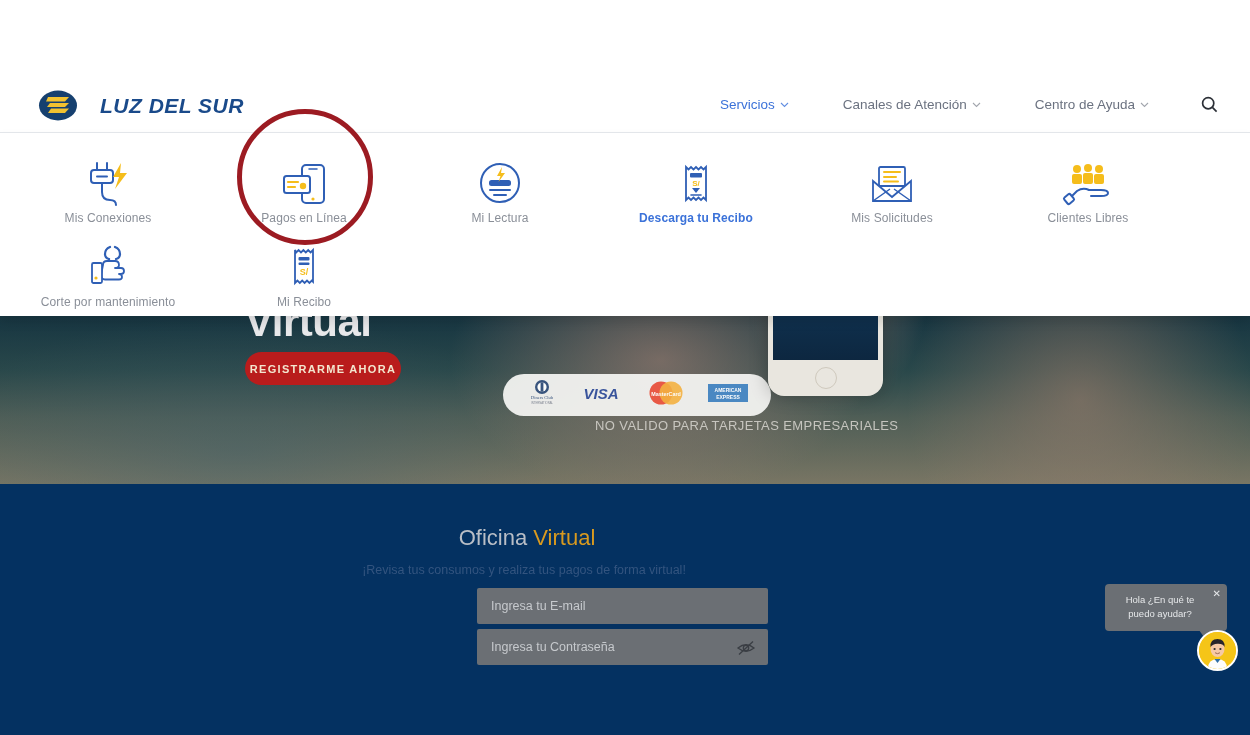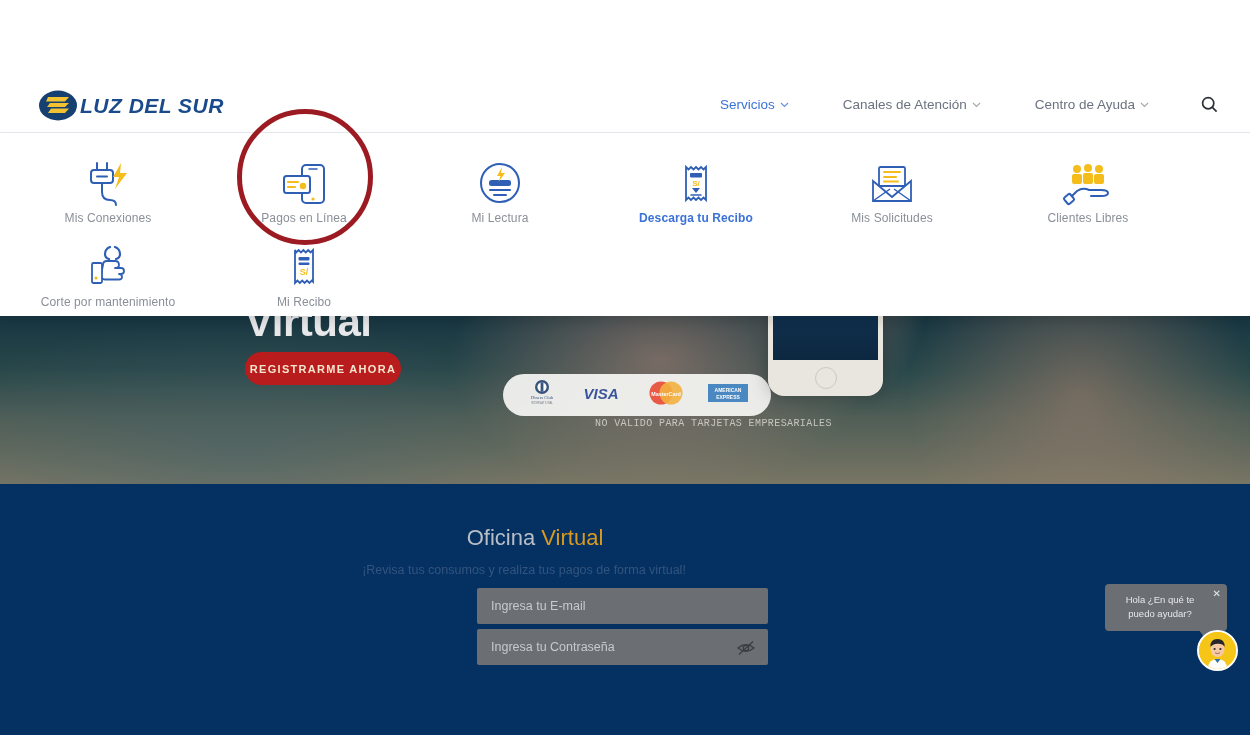--- a/index.html
+++ b/index.html
@@ -12,21 +12,21 @@
   .page { position:relative; width:1250px; height:735px; overflow:hidden; background:#fff; }
 
   
   .top-blank { position:absolute; left:0; top:0; width:1250px; height:75px; background:#fff; }
 
   
   .header {
     position:absolute; left:0; top:75px; width:1250px; height:57px;
     background:#fff; display:flex; align-items:center;
   }
-  .logo-wrap { position:absolute; left:38px; top:90px; display:flex; align-items:center; gap:2px; }
+  .logo-wrap { position:absolute; left:38px; top:90px; display:flex; align-items:center; gap:22px; }
   .logo-mark { width:40px; height:31px; position:relative; }
   .logo-text { font-size:21px; font-weight:bold; font-style:italic; color:#1a4a8a; letter-spacing:.5px; }
 
   .nav { position:absolute; right:28px; top:96px; display:flex; align-items:center; gap:10px; }
   .nav-item {
     font-size:13.5px; color:#6b7280; padding:0 22px; cursor:pointer;
     display:flex; align-items:center; gap:5px; white-space:nowrap;
   }
   .nav-item.active { color:#3b72d9; }
   .caret { font-size:9px; opacity:.8; }
@@ -89,23 +89,22 @@
   .cards-bar {
     position:absolute; left:503px; top:58px;
     width:268px; height:42px; border-radius:21px;
     background:rgba(247,247,245,.92);
     display:flex; align-items:center; justify-content:space-around;
     padding:11px 12px;
   }
   .card-logo { opacity:.85; }
   .cards-note {
     position:absolute; left:595px; top:102px;
-    font-size:10px; color:#d8d6d0; letter-spacing:.4px; white-space:nowrap;
+    font-size:13px; color:#d8d6d0; letter-spacing:.4px; white-space:nowrap;
     opacity:.85;
-    font-family:Liberation Mono, monospace;
   }
 
   .phone {
     position:absolute; left:768px; top:-150px; width:115px; height:230px;
     background:#e9e6df; border-radius:16px; box-shadow:0 0 18px rgba(0,0,0,.25);
   }
   .phone-screen {
     position:absolute; left:5px; top:6px; width:105px; height:188px;
     background:linear-gradient(180deg,#0b2f4e 0%,#123a5c 50%,#0d2740 100%);
     overflow:hidden;
@@ -118,21 +117,21 @@
     position:absolute; left:700px; top:-160px; width:230px; height:300px;
     background:radial-gradient(ellipse 130px 170px at 60% 45%, rgba(243,205,176,.9), rgba(240,195,165,0) 70%);
   }
 
   
   .blue {
     position:absolute; left:0; top:484px; width:1250px; height:251px;
     background:#043161;
   }
   .ov-title {
-    position:absolute; left:16px; top:41px; width:1038px; text-align:center;
+    position:absolute; left:8px; top:41px; width:1038px; text-align:center;
     font-size:22px; color:#b9bec6; font-weight:normal;
   }
   .ov-title b { color:#d99a1f; font-weight:normal; }
   .ov-sub {
     position:absolute; left:0; top:79px; width:1048px; text-align:center;
     font-size:12.5px; color:#33547f;
   }
   .field {
     position:absolute; left:477px; width:291px; height:36px;
     background:#6b6f74; border:none; border-radius:2px;

